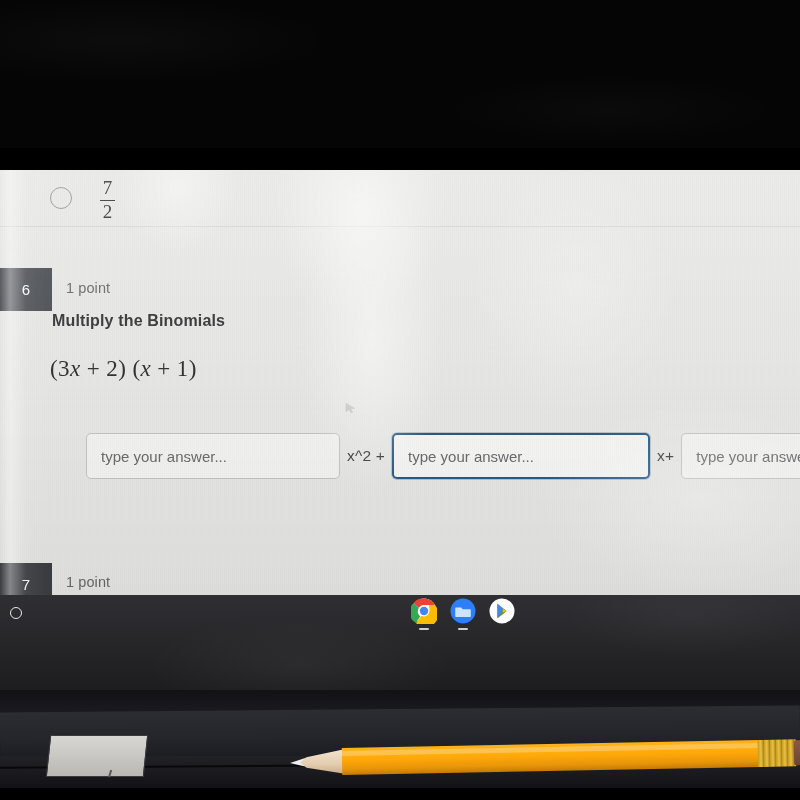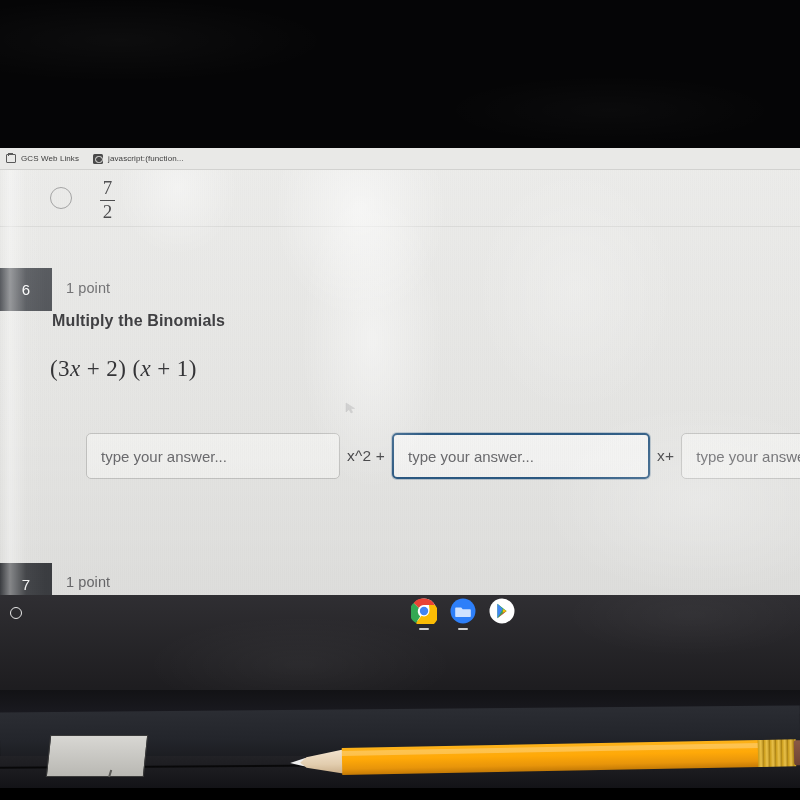--- a/index.html
+++ b/index.html
@@ -279,30 +279,20 @@
     background: rgba(255,255,255,0.26);
   }
 </style>
 </head>
 <body>
 
 <div id="stage">
 
   <div class="letterbox-top"></div>
 
-  <div class="bookmarks-bar">
-    <div class="bm-item">
-      <span class="bm-ico-folder"></span>
-      <span class="bm-label">GCS Web Links</span>
-    </div>
-    <div class="bm-item">
-      <span class="bm-ico-script"></span>
-      <span class="bm-label">javascript:(function...</span>
-    </div>
-  </div>
 
   <div class="viewport">
 
     <div class="prev-row">
       <div class="radio-circle"></div>
       <div class="fraction">
         <span class="num">7</span>
         <span class="bar"></span>
         <span class="den">2</span>
       </div>

